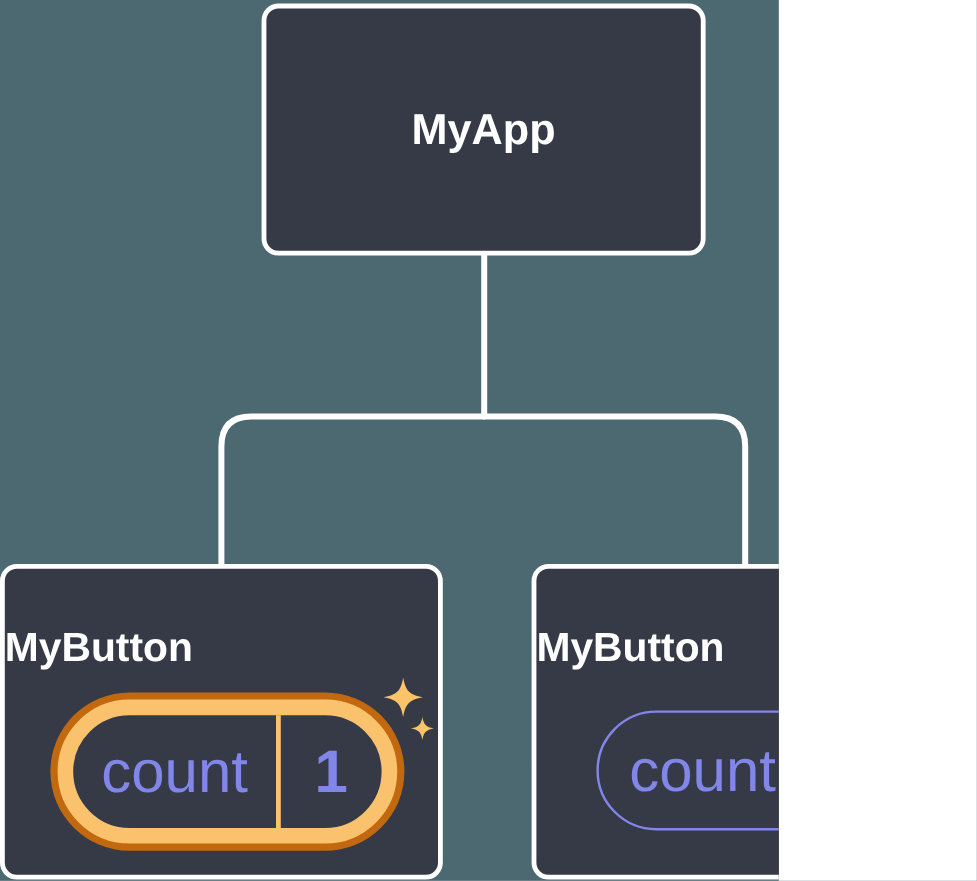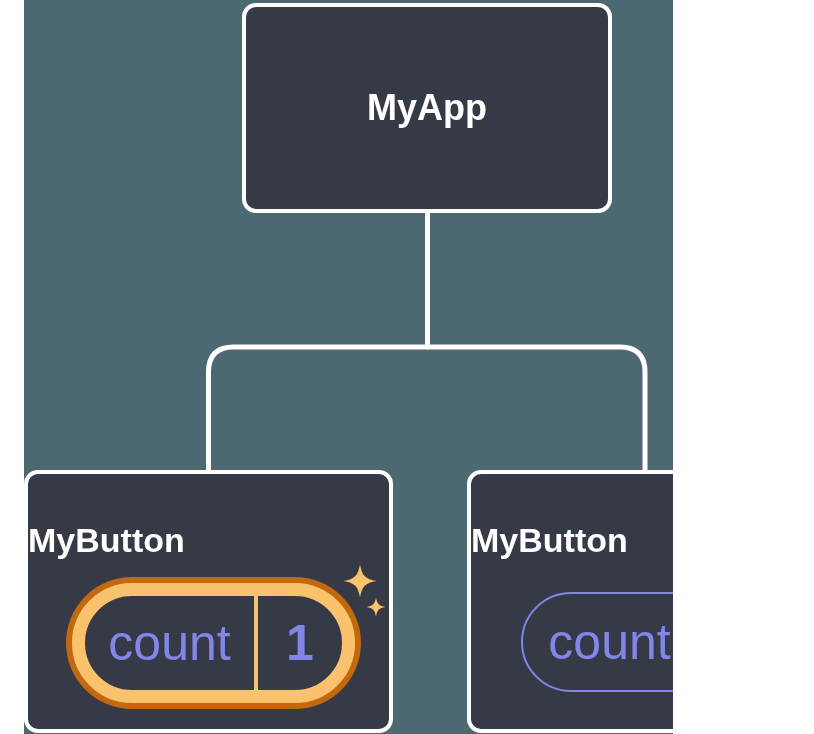--- a/index.html
+++ b/index.html
@@ -3,21 +3,20 @@
 <meta charset="utf-8">
 <style>
   html,body { margin:0; padding:0; }
   * { box-sizing:border-box; }
   .canvas {
     position:relative;
     width:649px; height:734px;
     background: var(--canvas-bg, #4c6972);
     overflow:hidden;
     font-family:"Liberation Sans", sans-serif;
-    margin-left:24px;
   }
   svg.connectors { position:absolute; left:0; top:0; }
   svg.connectors path {
     stroke: var(--node-border, #ffffff);
     stroke-width:5;
     fill:none;
     stroke-linecap:round;
   }
   .node {
     position:absolute;

